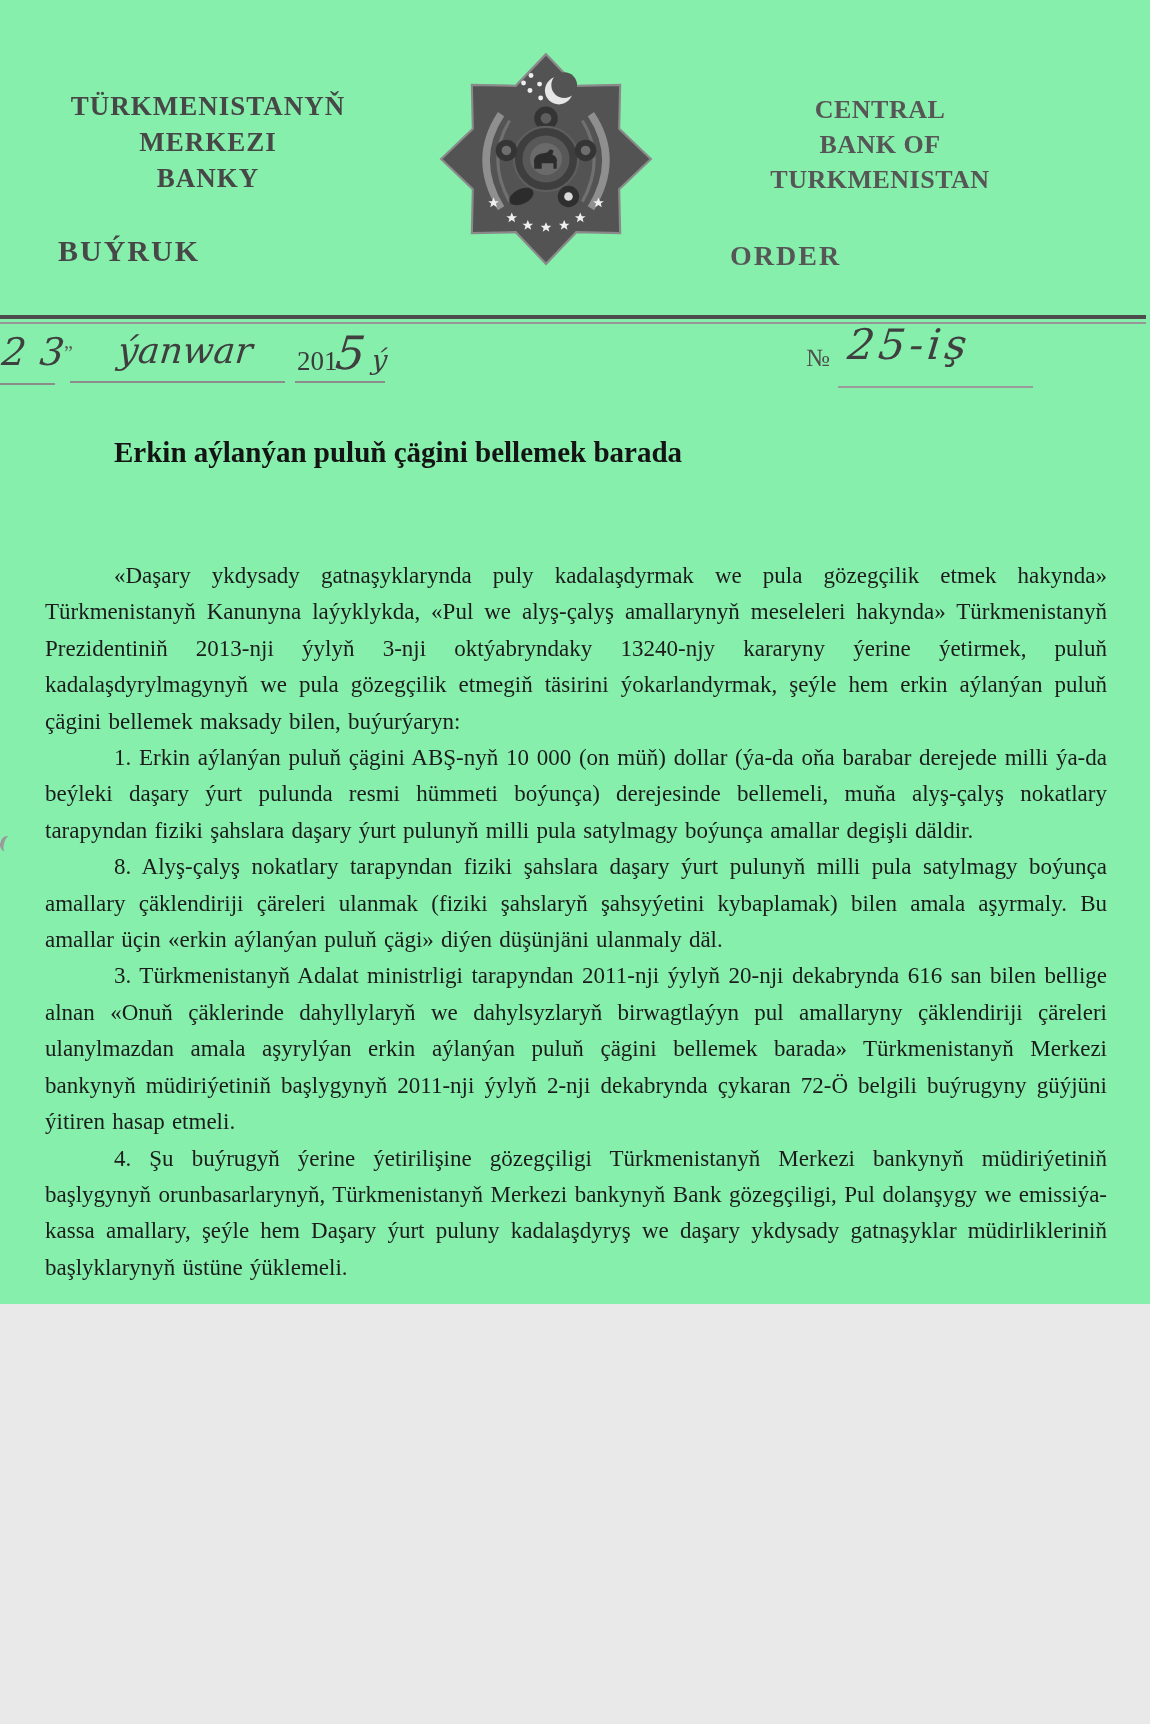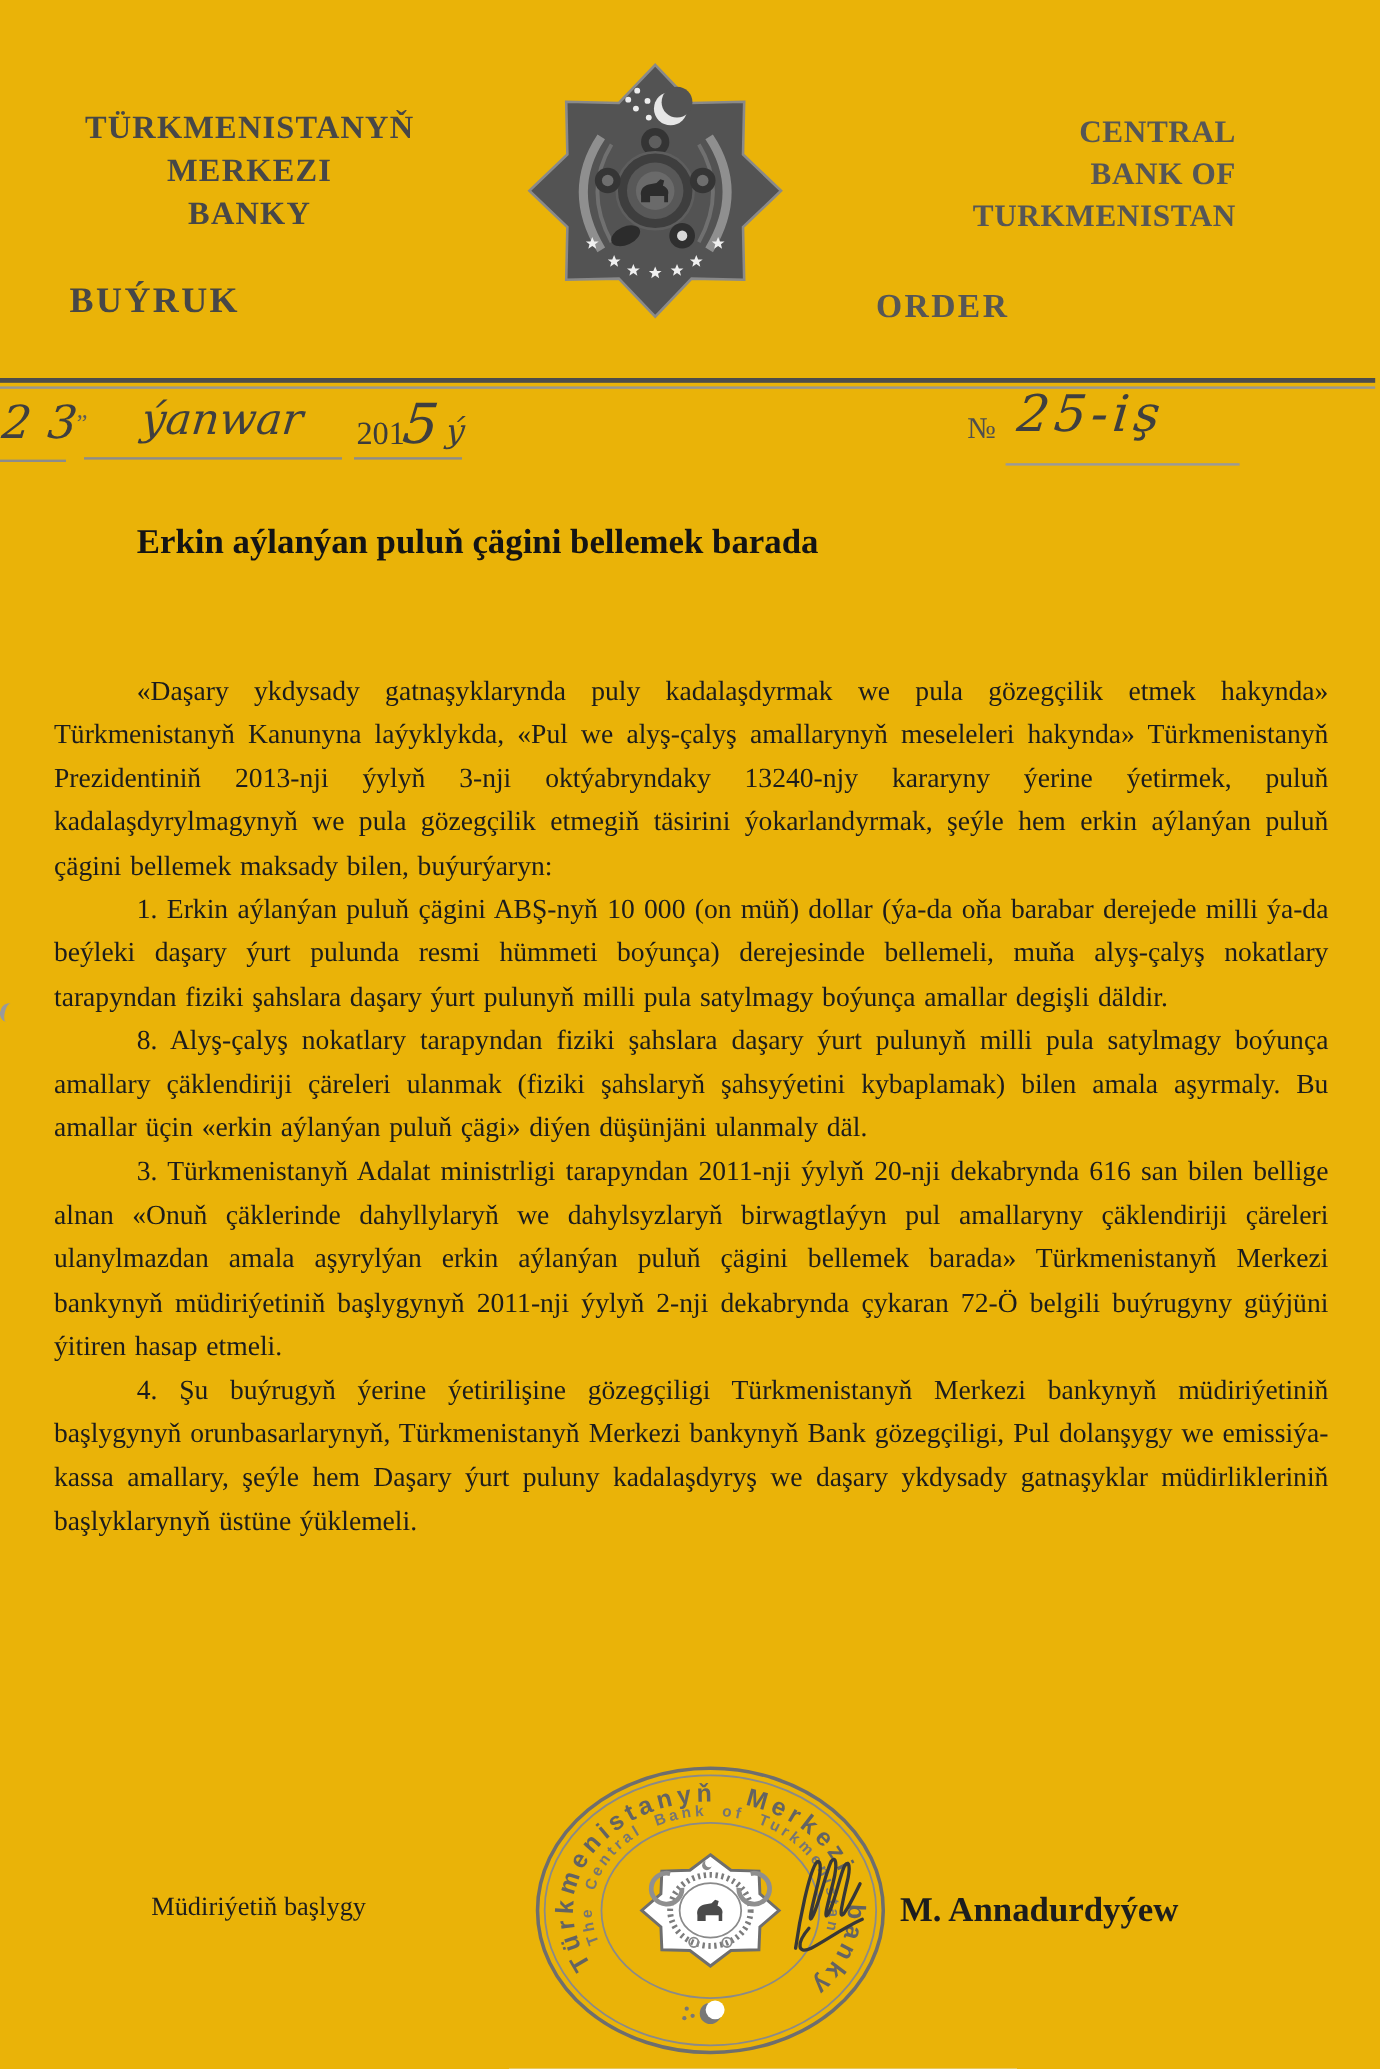--- a/index.html
+++ b/index.html
@@ -1,26 +1,26 @@
 <!DOCTYPE html>
 <html><head>
 <meta charset="utf-8">
 <style>
   html,body{margin:0;padding:0;background:#e9e9e9;}
   .page{
-    position:relative; width:1150px; height:1724px; background:#eab308;
+    position:relative; width:1150px; height:1304px; background:#86efac;
     margin:0 auto; overflow:hidden;
     font-family:"Liberation Serif","DejaVu Serif",serif; color:#1c1c1c;
   }
   
   .org-tk{position:absolute;left:58px;top:88px;width:300px;text-align:center;
     font-weight:bold;font-size:27px;line-height:36px;color:#474747;letter-spacing:1px;}
   .doctype-tk{position:absolute;left:58px;top:234px;width:300px;text-align:left;
     font-weight:bold;font-size:30px;color:#474747;letter-spacing:2px;}
-  .org-en{position:absolute;left:730px;top:92px;width:300px;text-align:right;
+  .org-en{position:absolute;left:730px;top:92px;width:300px;text-align:center;
     font-weight:bold;font-size:26px;line-height:35px;color:#565656;letter-spacing:0.5px;}
   .doctype-en{position:absolute;left:730px;top:240px;width:300px;text-align:left;
     font-weight:bold;font-size:28px;color:#565656;letter-spacing:2px;}
   .emblem{position:absolute;left:434px;top:52px;width:224px;height:214px;}
   
   .rule-a{position:absolute;left:0;top:315px;width:1146px;height:4px;background:#4c4c4c;}
   .rule-b{position:absolute;left:0;top:322px;width:1146px;height:2px;background:#969696;}
   
   .hand{font-family:"DejaVu Serif",serif;font-style:italic;color:#3f3f3f;
     display:inline-block;transform:skewX(-6deg);}

